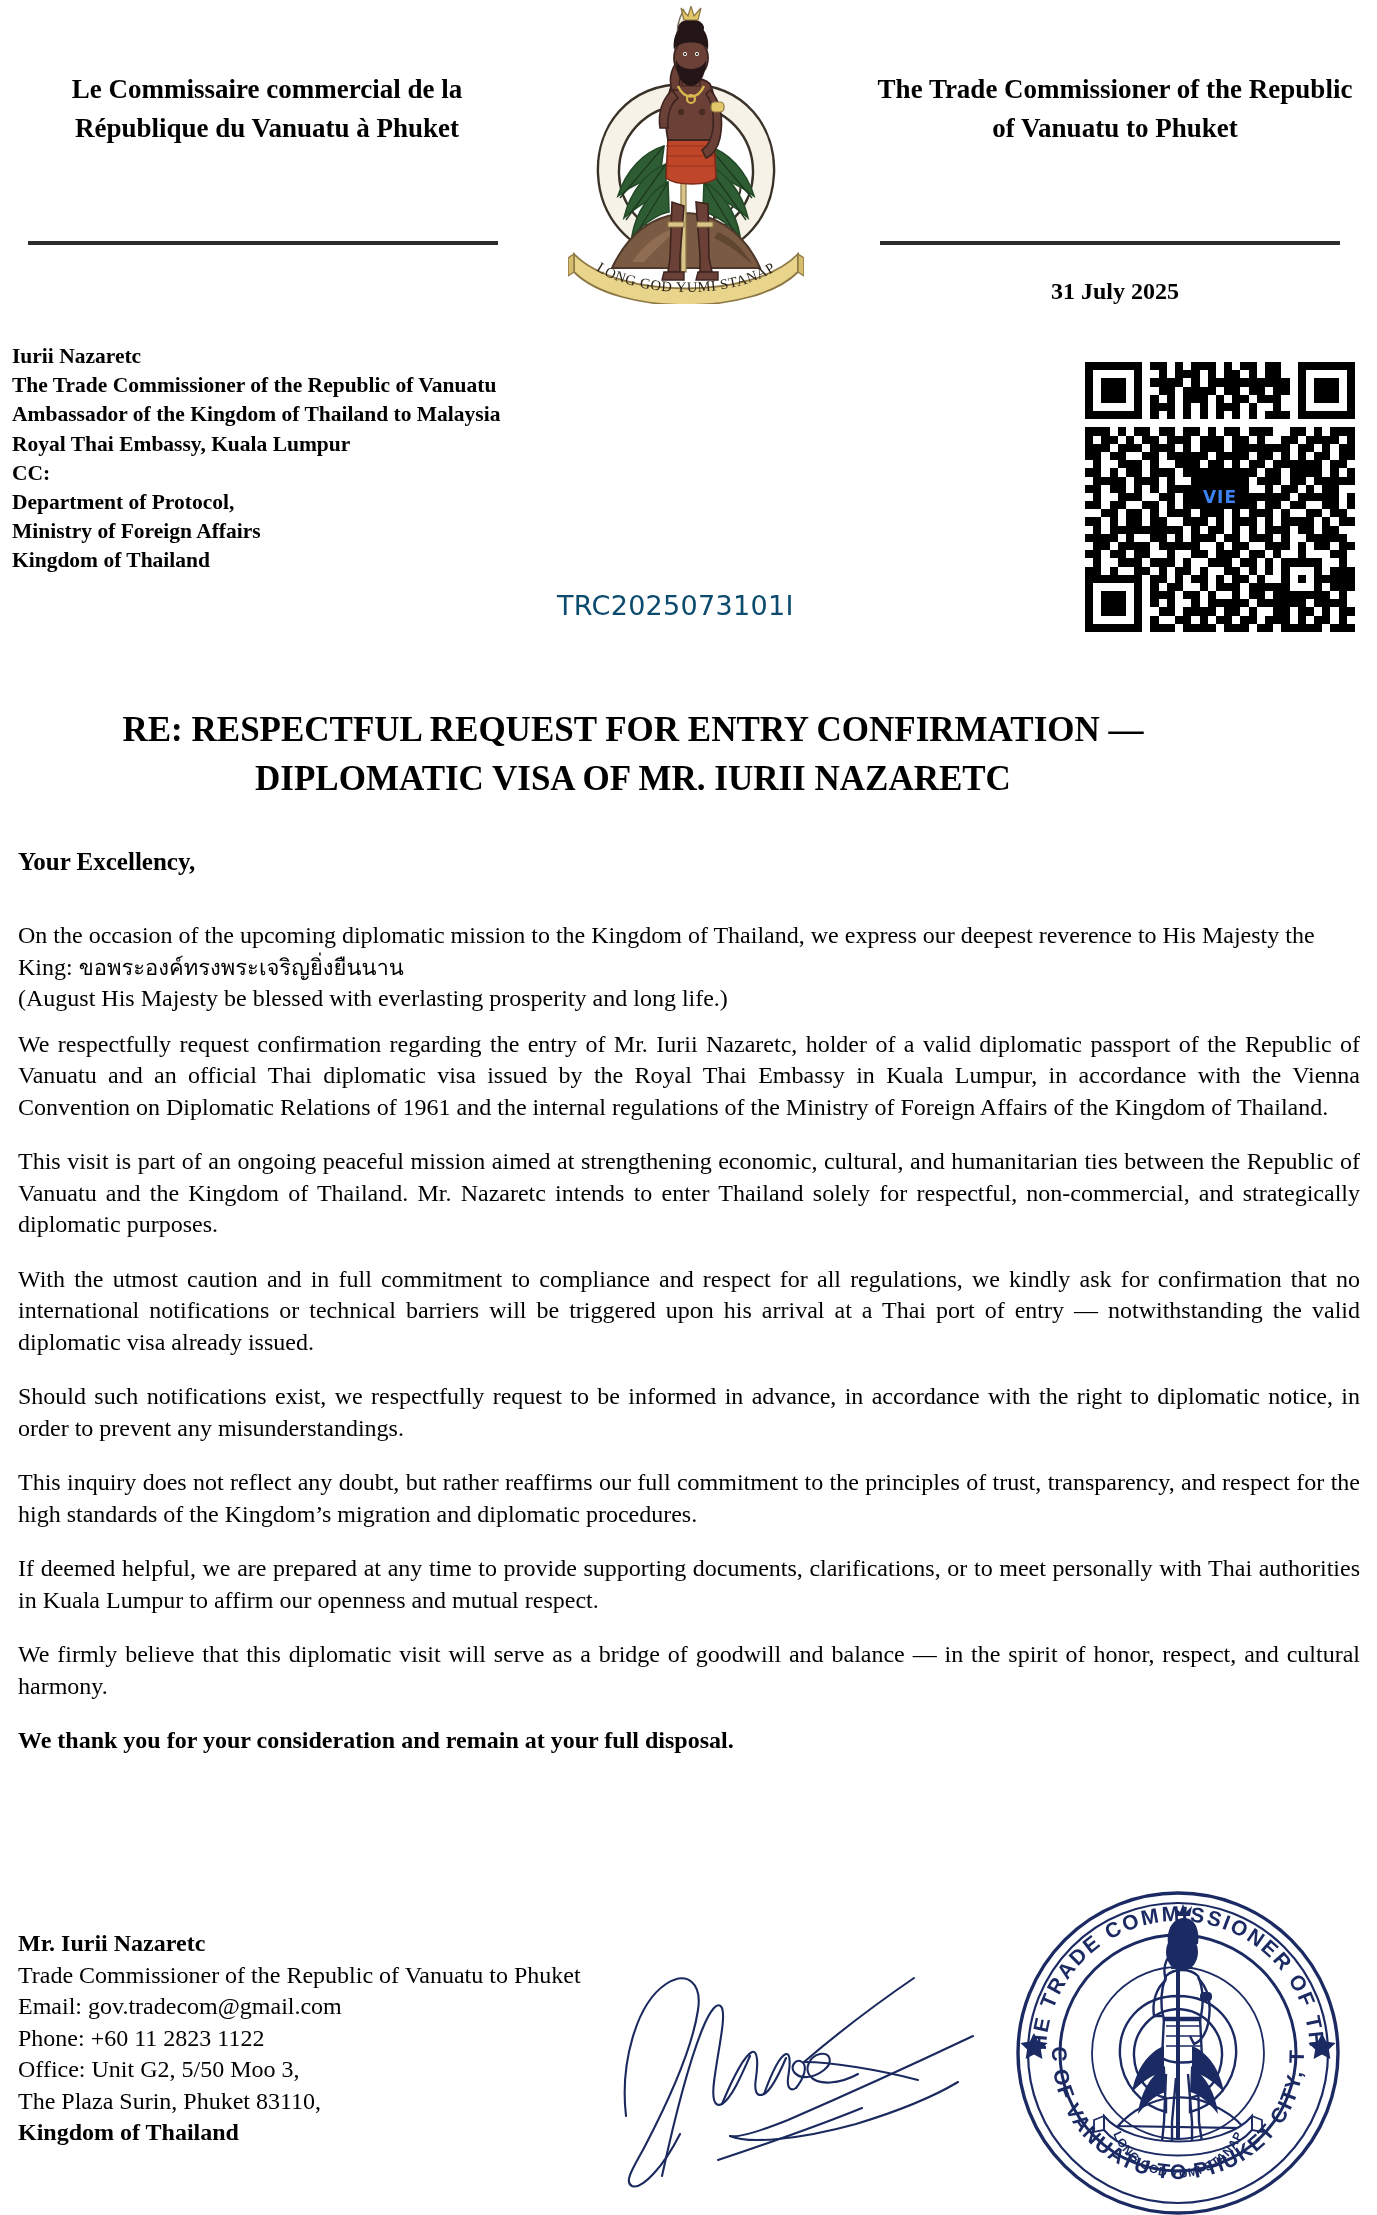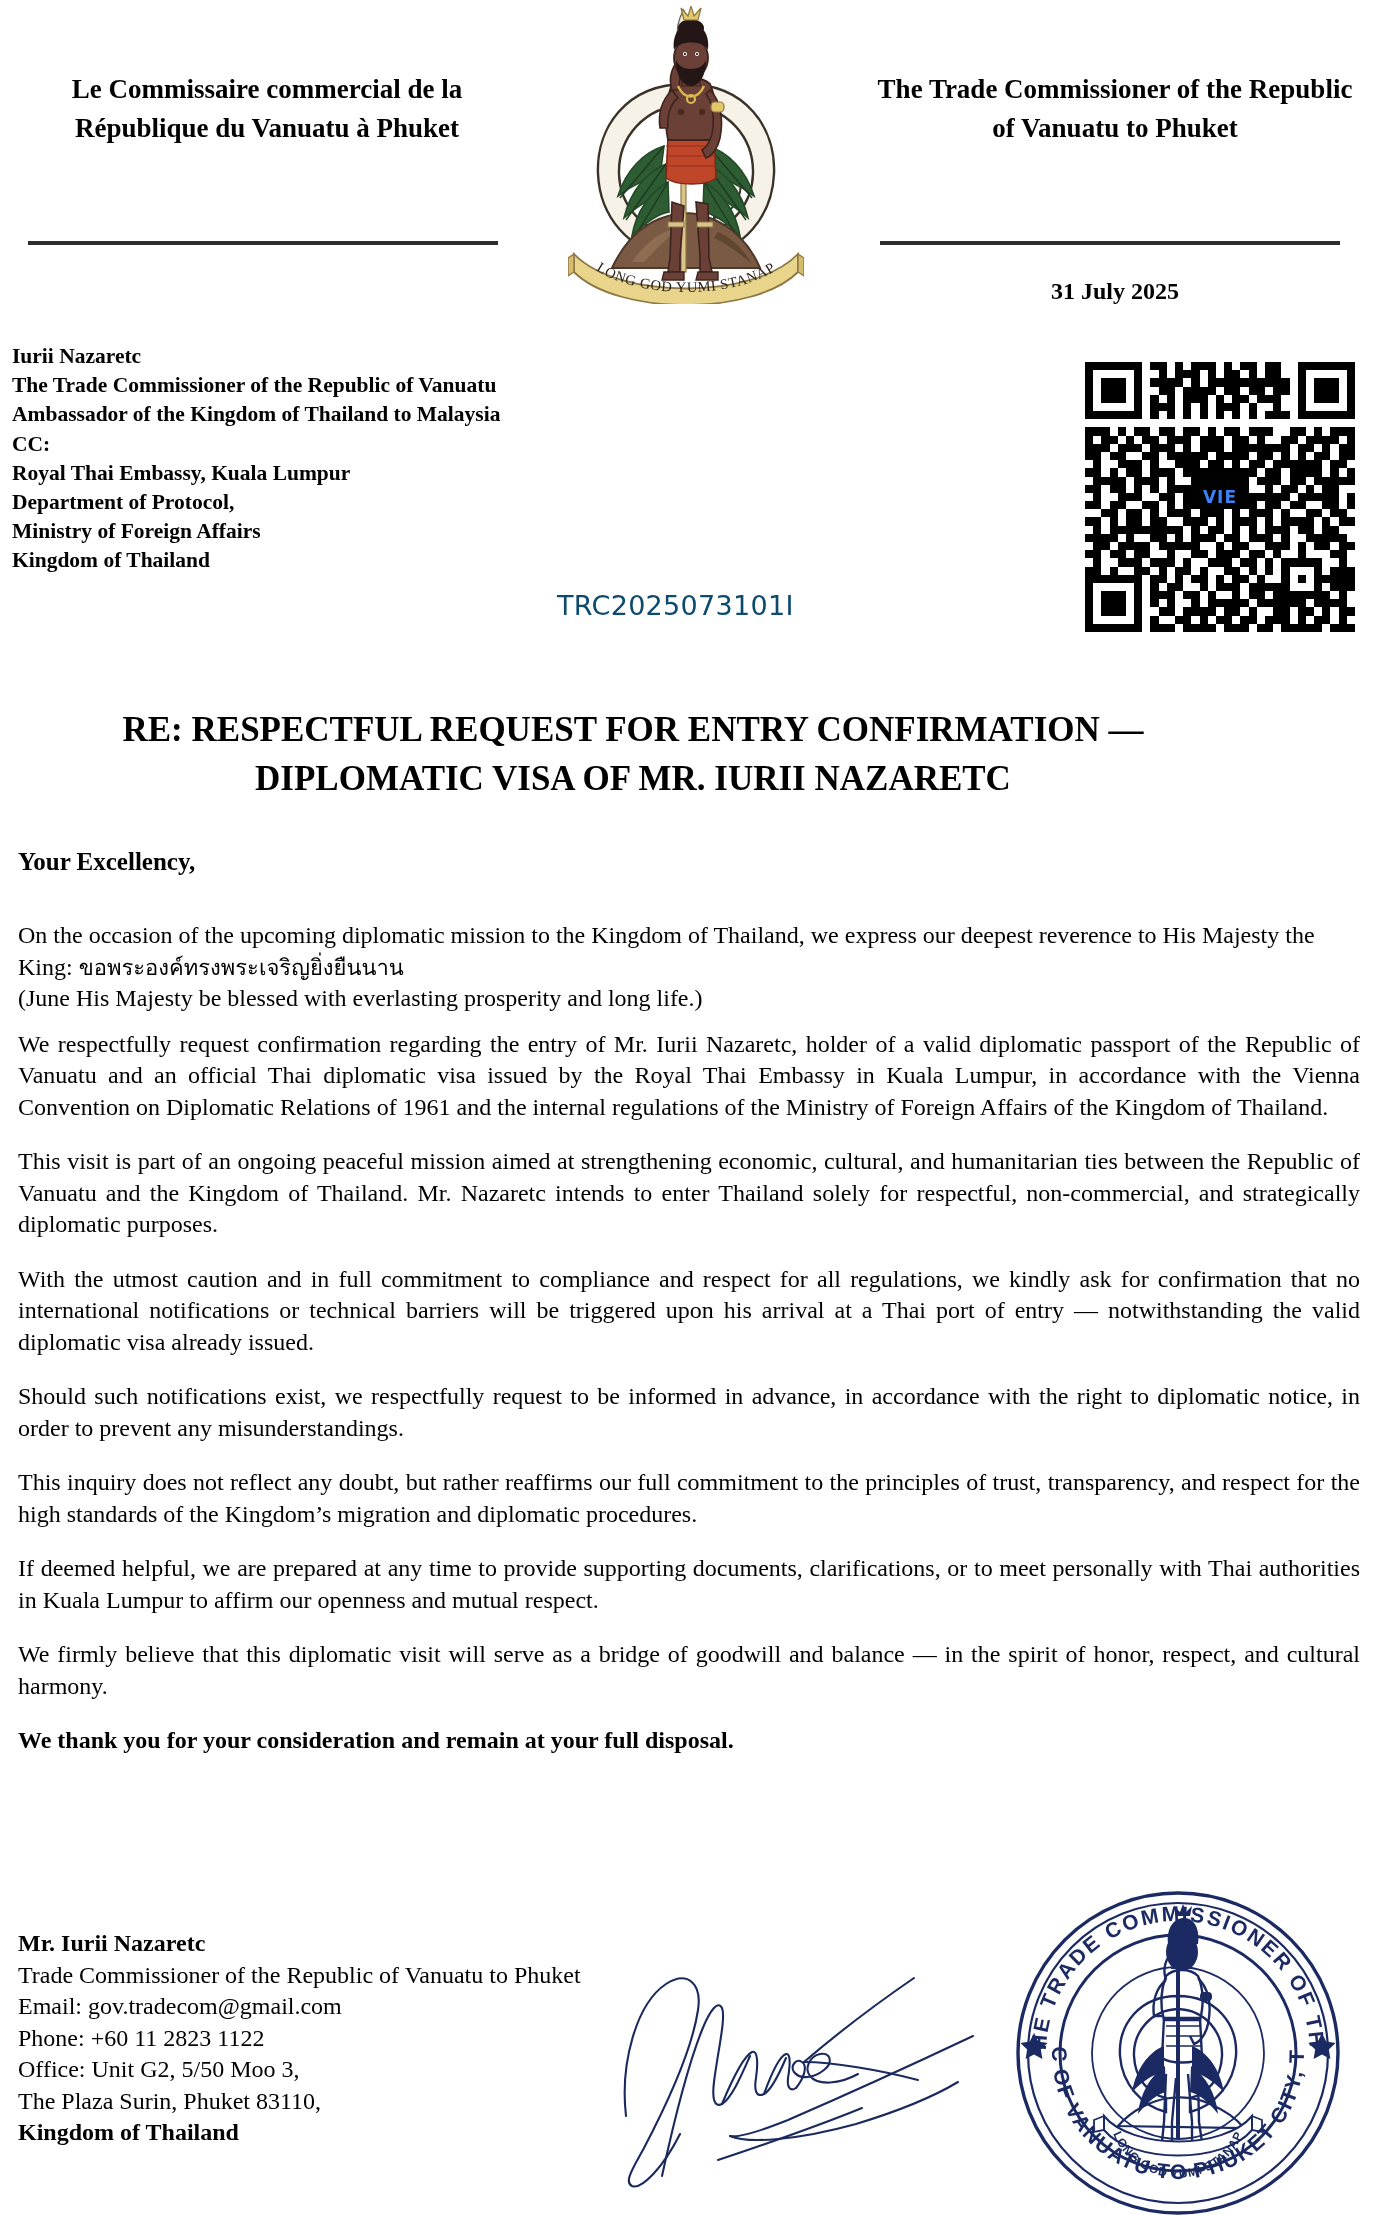--- a/index.html
+++ b/index.html
@@ -293,22 +293,22 @@
     </svg>
   </div>
 
   <div class="letter-date">31 July 2025</div>
 </div>
 
 <div class="address-block">
   <div>Iurii Nazaretc</div>
   <div>The Trade Commissioner of the Republic of Vanuatu</div>
   <div>Ambassador of the Kingdom of Thailand to Malaysia</div>
+  <div>Royal Thai Embassy, Kuala Lumpur</div>
   <div>CC:</div>
-  <div>Royal Thai Embassy, Kuala Lumpur</div>
   <div>Department of Protocol,</div>
   <div>Ministry of Foreign Affairs</div>
   <div>Kingdom of Thailand</div>
 </div>
 
 <div class="ref-number">TRC2025073101I</div>
 
 <div class="qr-wrap">
   <svg viewBox="0 0 33 33" width="270" height="270" shape-rendering="crispEdges" xmlns="http://www.w3.org/2000/svg">
     <rect width="33" height="33" fill="#ffffff"></rect>
@@ -370,21 +370,21 @@
 </div>
 
 <div class="subject">RE: RESPECTFUL REQUEST FOR ENTRY CONFIRMATION — DIPLOMATIC VISA OF MR. IURII NAZARETC</div>
 
 <div class="salutation">Your Excellency,</div>
 
 <div class="body-text">
 
   <p class="para nojust tight">
     <span>On the occasion of the upcoming diplomatic mission to the Kingdom of Thailand, we express our deepest reverence to His Majesty the King: </span><span class="thai">ขอพระองค์ทรงพระเจริญยิ่งยืนนาน</span><br>
-    <span>(June His Majesty be blessed with everlasting prosperity and long life.)</span>
+    <span>(August His Majesty be blessed with everlasting prosperity and long life.)</span>
   </p>
 
   <p class="para">We respectfully request confirmation regarding the entry of Mr. Iurii Nazaretc, holder of a valid diplomatic passport of the Republic of Vanuatu and an official Thai diplomatic visa issued by the Royal Thai Embassy in Kuala Lumpur, in accordance with the Vienna Convention on Diplomatic Relations of 1961 and the internal regulations of the Ministry of Foreign Affairs of the Kingdom of Thailand.</p>
   <p class="para">This visit is part of an ongoing peaceful mission aimed at strengthening economic, cultural, and humanitarian ties between the Republic of Vanuatu and the Kingdom of Thailand. Mr. Nazaretc intends to enter Thailand solely for respectful, non-commercial, and strategically diplomatic purposes.</p>
   <p class="para">With the utmost caution and in full commitment to compliance and respect for all regulations, we kindly ask for confirmation that no international notifications or technical barriers will be triggered upon his arrival at a Thai port of entry — notwithstanding the valid diplomatic visa already issued.</p>
   <p class="para">Should such notifications exist, we respectfully request to be informed in advance, in accordance with the right to diplomatic notice, in order to prevent any misunderstandings.</p>
   <p class="para">This inquiry does not reflect any doubt, but rather reaffirms our full commitment to the principles of trust, transparency, and respect for the high standards of the Kingdom’s migration and diplomatic procedures.</p>
   <p class="para">If deemed helpful, we are prepared at any time to provide supporting documents, clarifications, or to meet personally with Thai authorities in Kuala Lumpur to affirm our openness and mutual respect.</p>
   <p class="para">We firmly believe that this diplomatic visit will serve as a bridge of goodwill and balance — in the spirit of honor, respect, and cultural harmony.</p>
   <p class="para bold nojust">We thank you for your consideration and remain at your full disposal.</p>

